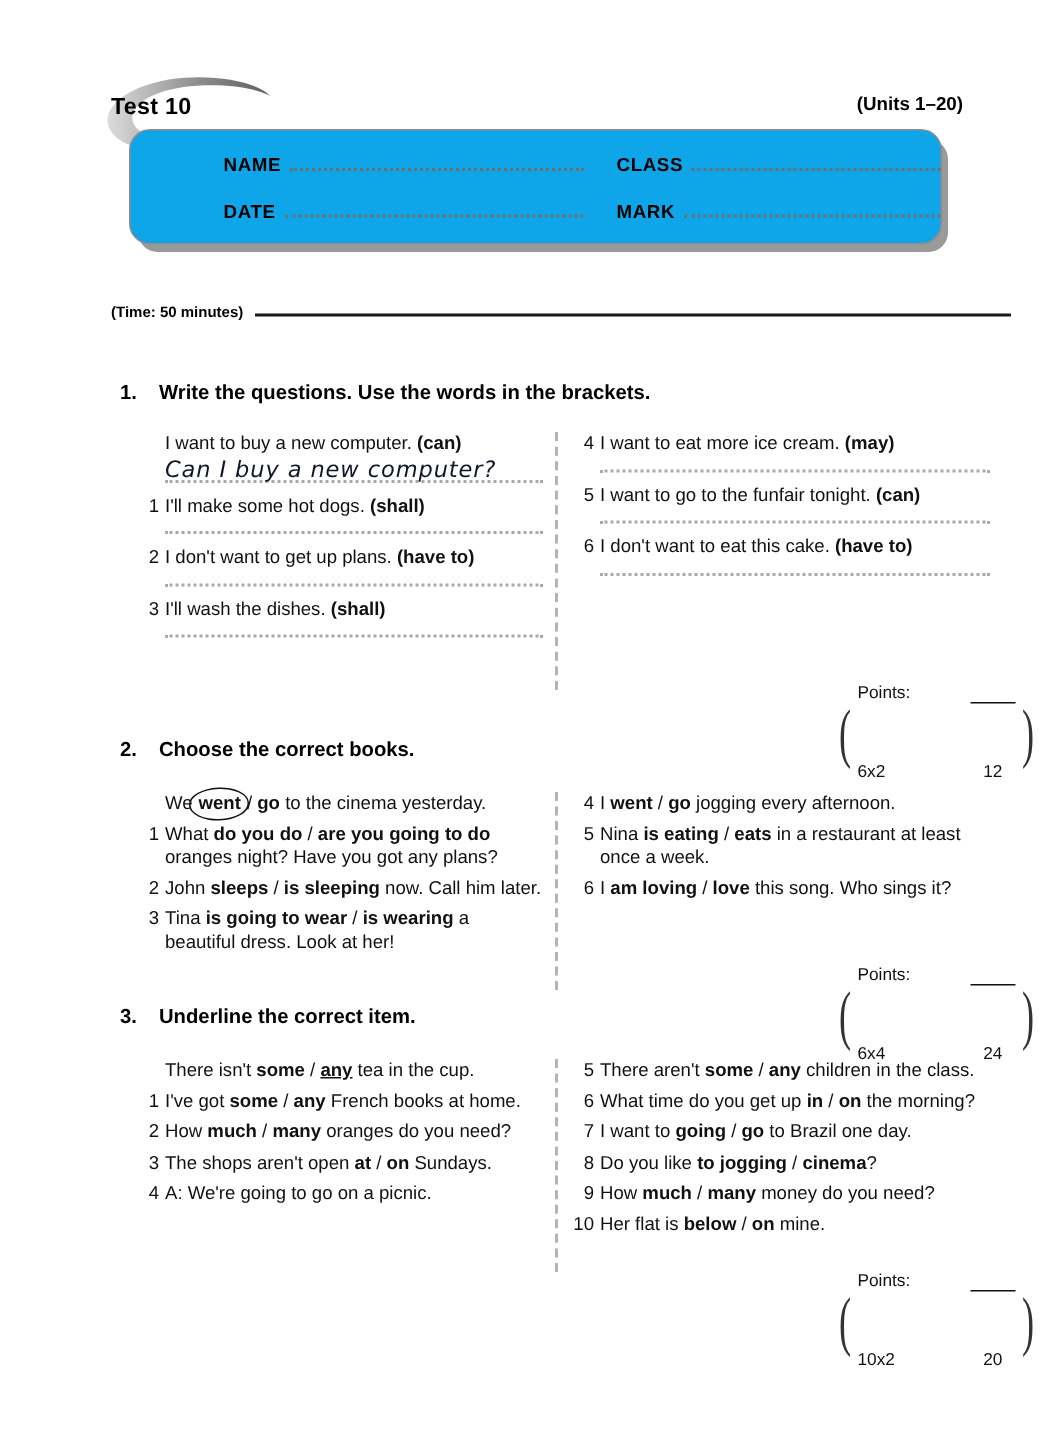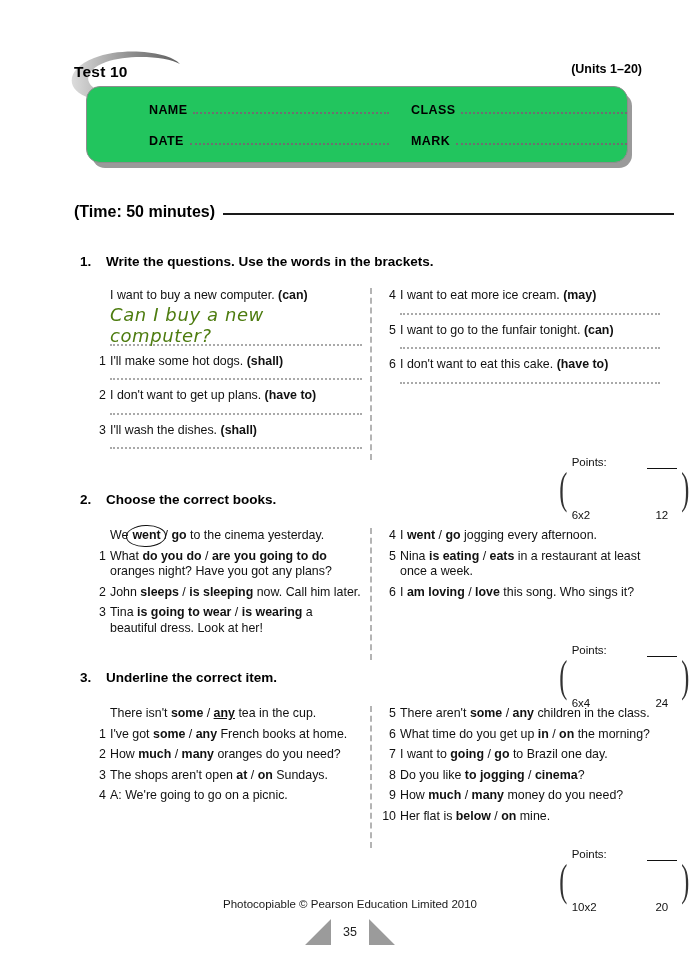--- a/index.html
+++ b/index.html
@@ -59,21 +59,21 @@
   }
 
   .info-box {
     position: absolute;
     left: 86px;
     top: 86px;
     width: 540px;
     height: 75px;
     border: 1px solid #8d8d8d;
     border-radius: 14px;
-    background: #22c55e;
+    background: #0ea5e9;
     box-shadow: 5px 6px 0 -1px #9a9a9a;
     z-index: 2;
   }
 
   .info-row {
     position: absolute;
     left: 0; right: 0;
     height: 22px;
     display: flex;
     align-items: center;
@@ -104,21 +104,21 @@
   
   .time-row {
     position: absolute;
     left: 74px;
     top: 203px;
     width: 600px;
     display: flex;
     align-items: center;
   }
   .time-label {
-    font-size: 16px;
+    font-size: 10px;
     font-weight: bold;
     white-space: nowrap;
   }
   .time-rule {
     flex: 1;
     height: 2px;
     background: #1a1a1a;
     margin-left: 8px;
     margin-top: 3px;
   }
@@ -191,23 +191,23 @@
 
   .ans-line {
     height: 0;
     border-bottom: 2px dotted #a9a9a9;
     margin: 9px 0 8px 0;
   }
 
   .hand {
     font-family: "DejaVu Sans", sans-serif;
     font-style: italic;
-    font-size: 18px;
+    font-size: 15px;
     letter-spacing: 0.6px;
-    color: #4d7c0f;
+    color: #0f172a;
     position: relative;
     display: block;
   }
 
   
   .circled {
     position: relative;
     display: inline-block;
     padding: 0 4px;
     font-weight: bold;
@@ -530,22 +530,14 @@
           <span class="p-label">Points:</span>
           <span class="p-blank"></span>
           <span class="p-calc">10x2</span>
           <span class="p-total">20</span>
         </span>
         <span class="paren">)</span>
       </div>
     </div>
   </div>
 
-  <div class="footer">
-    <div class="copyright">Photocopiable © Pearson Education Limited 2010</div>
-    <div class="pagebar">
-      <span class="wing l"></span>
-      <span class="pagenum">35</span>
-      <span class="wing r"></span>
-    </div>
-  </div>
 
 </div>
 
 </body></html>

